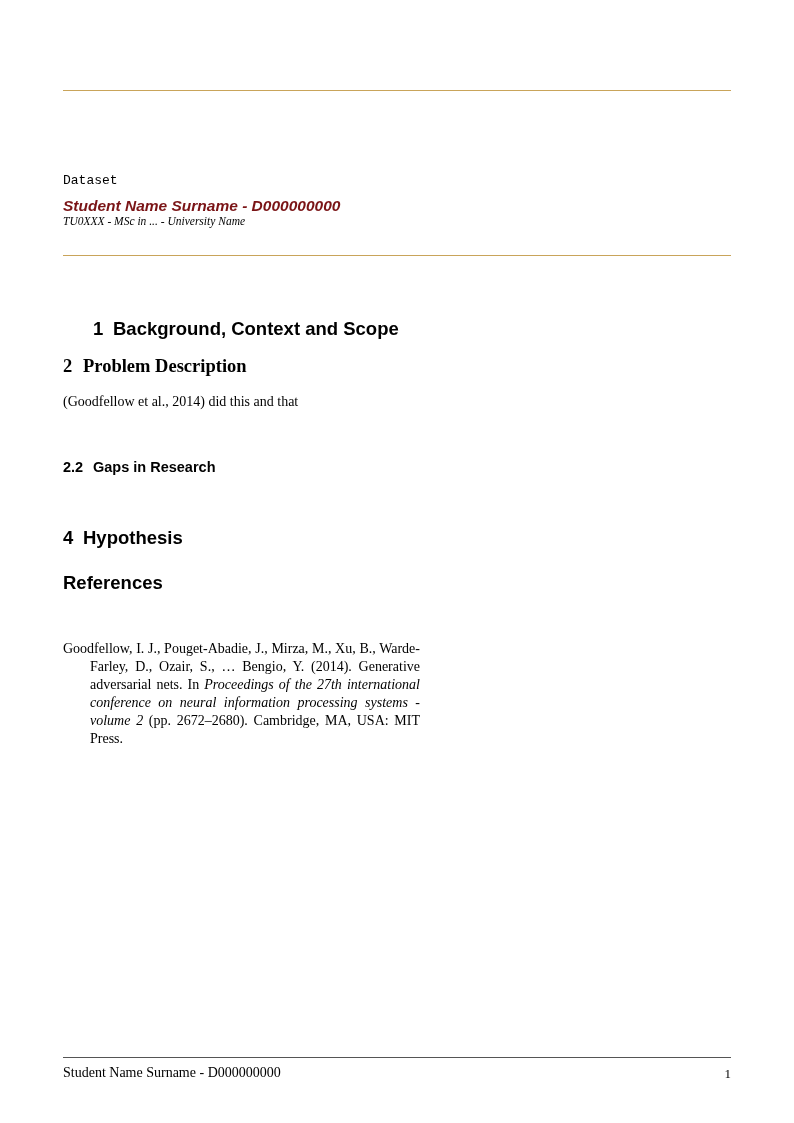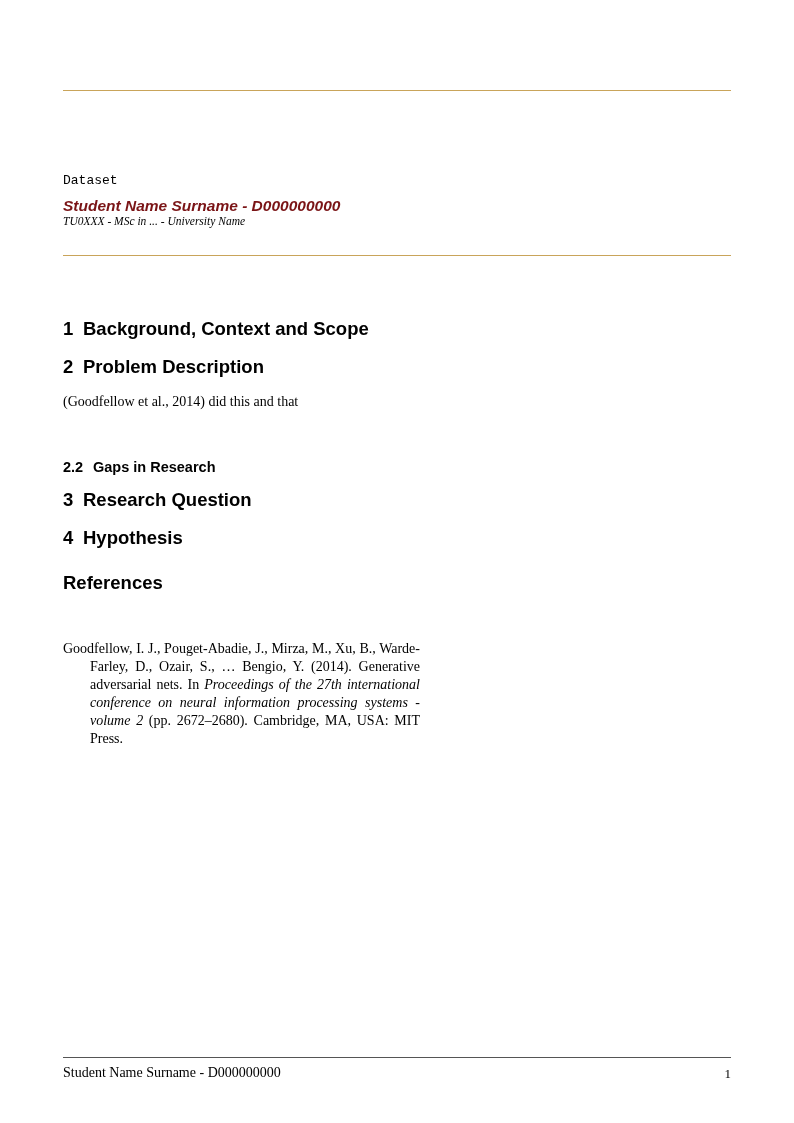--- a/index.html
+++ b/index.html
@@ -24,32 +24,29 @@
 </head>
 <body>
 
 <div class="page">
   <div class="rule-gold" style="top:90px;"></div>
   <div class="subtitle">Dataset</div>
   <div class="student">Student Name Surname - D000000000</div>
   <div class="affil">TU0XXX - MSc in ... - University Name</div>
   <div class="rule-gold" style="top:255px;"></div>
 
-  <div class="h1" style="top:318px;">
+  <div class="h1" style="top:318px;margin-left:30px;">
     <span class="num">1</span><span>Background, Context and Scope</span>
   </div>
-  <div class="h1" style="top:356px;">
+  <div class="h1" style="top:356px;font-family:Liberation Serif, serif;">
     <span class="num">2</span><span>Problem Description</span>
   </div>
   <div class="body-text" style="top:394px;">(Goodfellow et al., 2014) did this and that</div>
   <div class="h2" style="top:459px;">
     <span class="num">2.2</span><span>Gaps in Research</span>
-  </div>
-  <div class="h1" style="top:489px;">
-    <span class="num">3</span><span>Research Question</span>
   </div>
   <div class="h1" style="top:527px;">
     <span class="num">4</span><span>Hypothesis</span>
   </div>
   <div class="h1" style="top:572px;">References</div>
 
   <div class="ref"><span>Goodfellow, I. J., Pouget-Abadie, J., Mirza, M., Xu, B., Warde-Farley, D., Ozair, S., … Bengio, Y. (2014). Generative adversarial nets. In </span><i>Proceedings of the 27th international conference on neural information processing systems - volume 2</i><span> (pp. 2672–2680). Cambridge, MA, USA: MIT Press.</span></div>
 
   <div class="footer-rule"></div>
   <div class="footer-left">Student Name Surname - D000000000</div>

